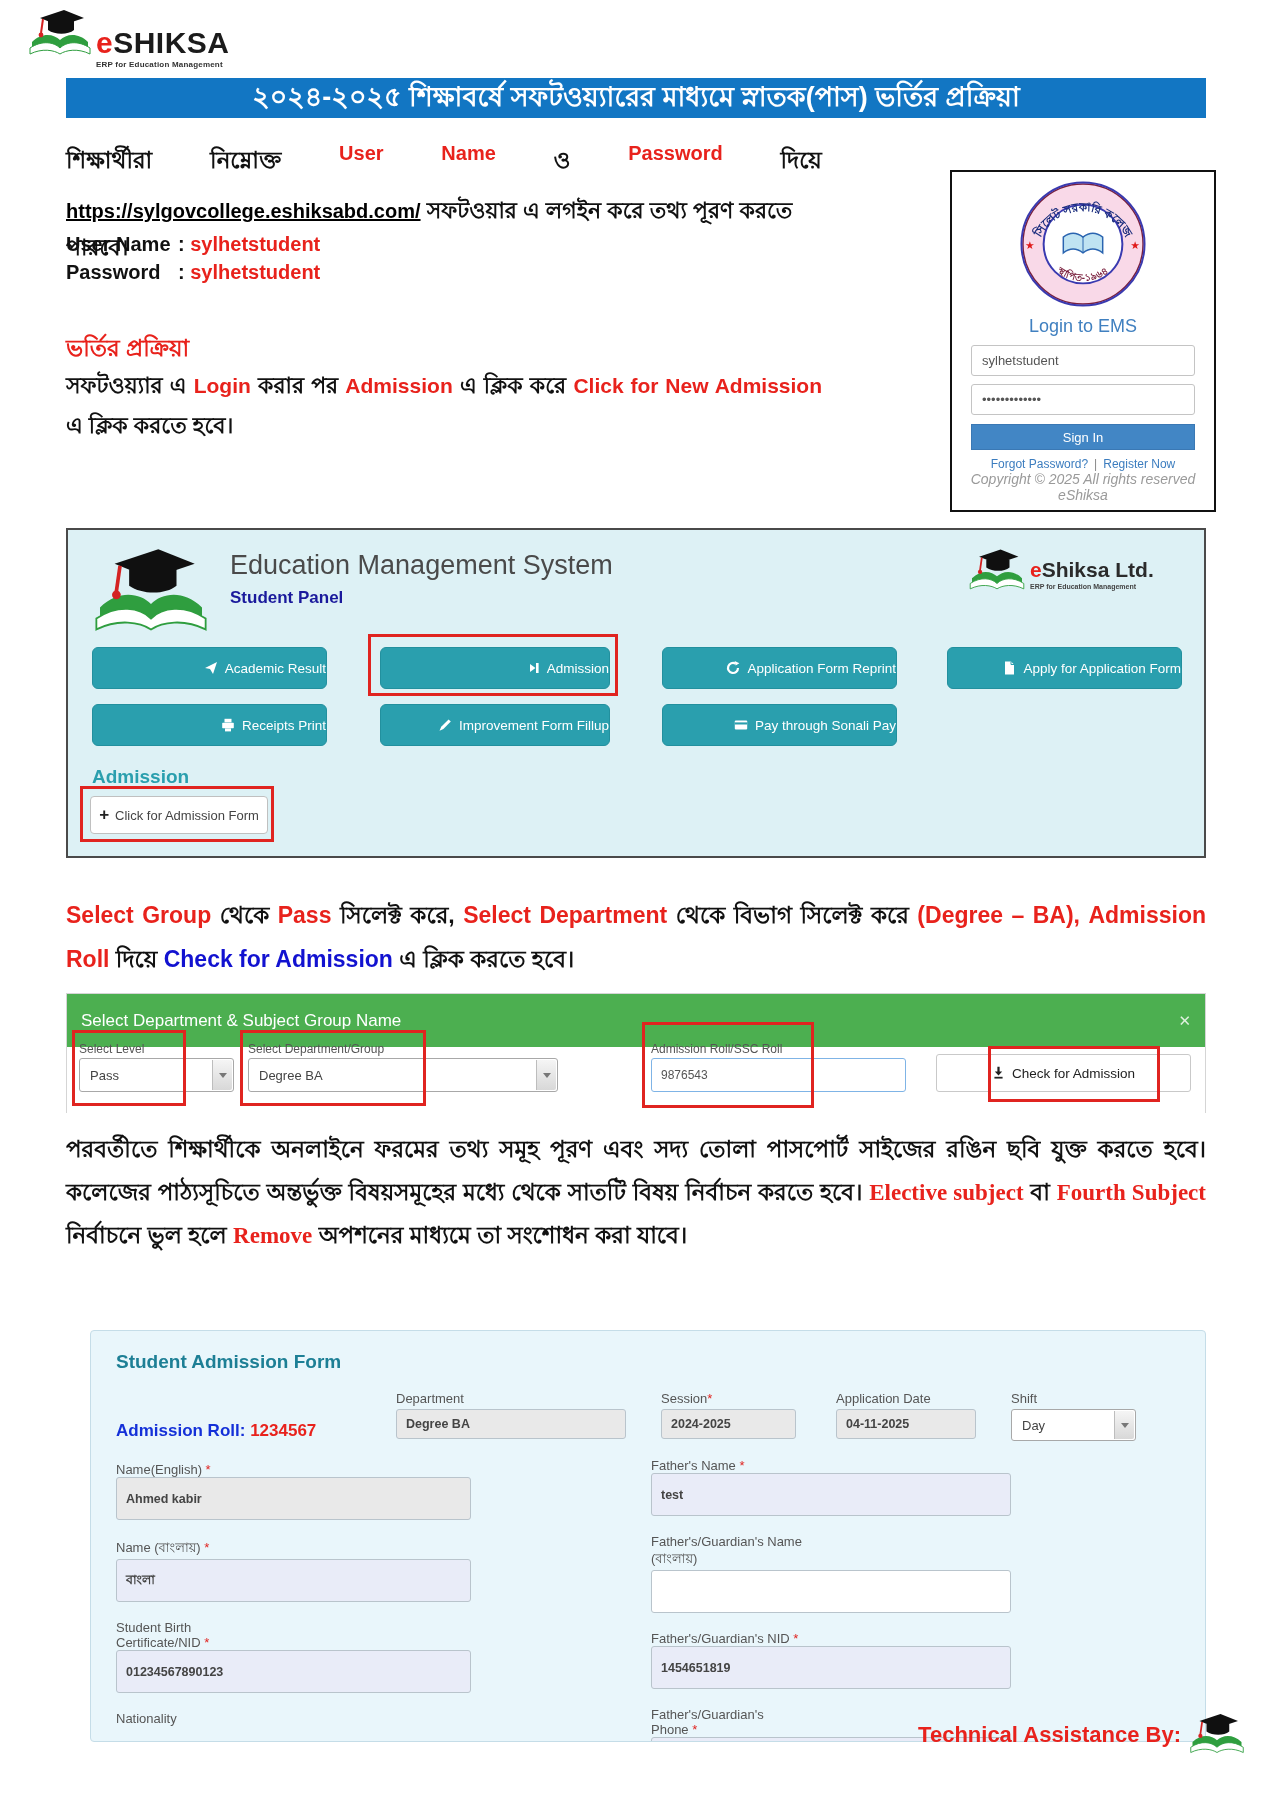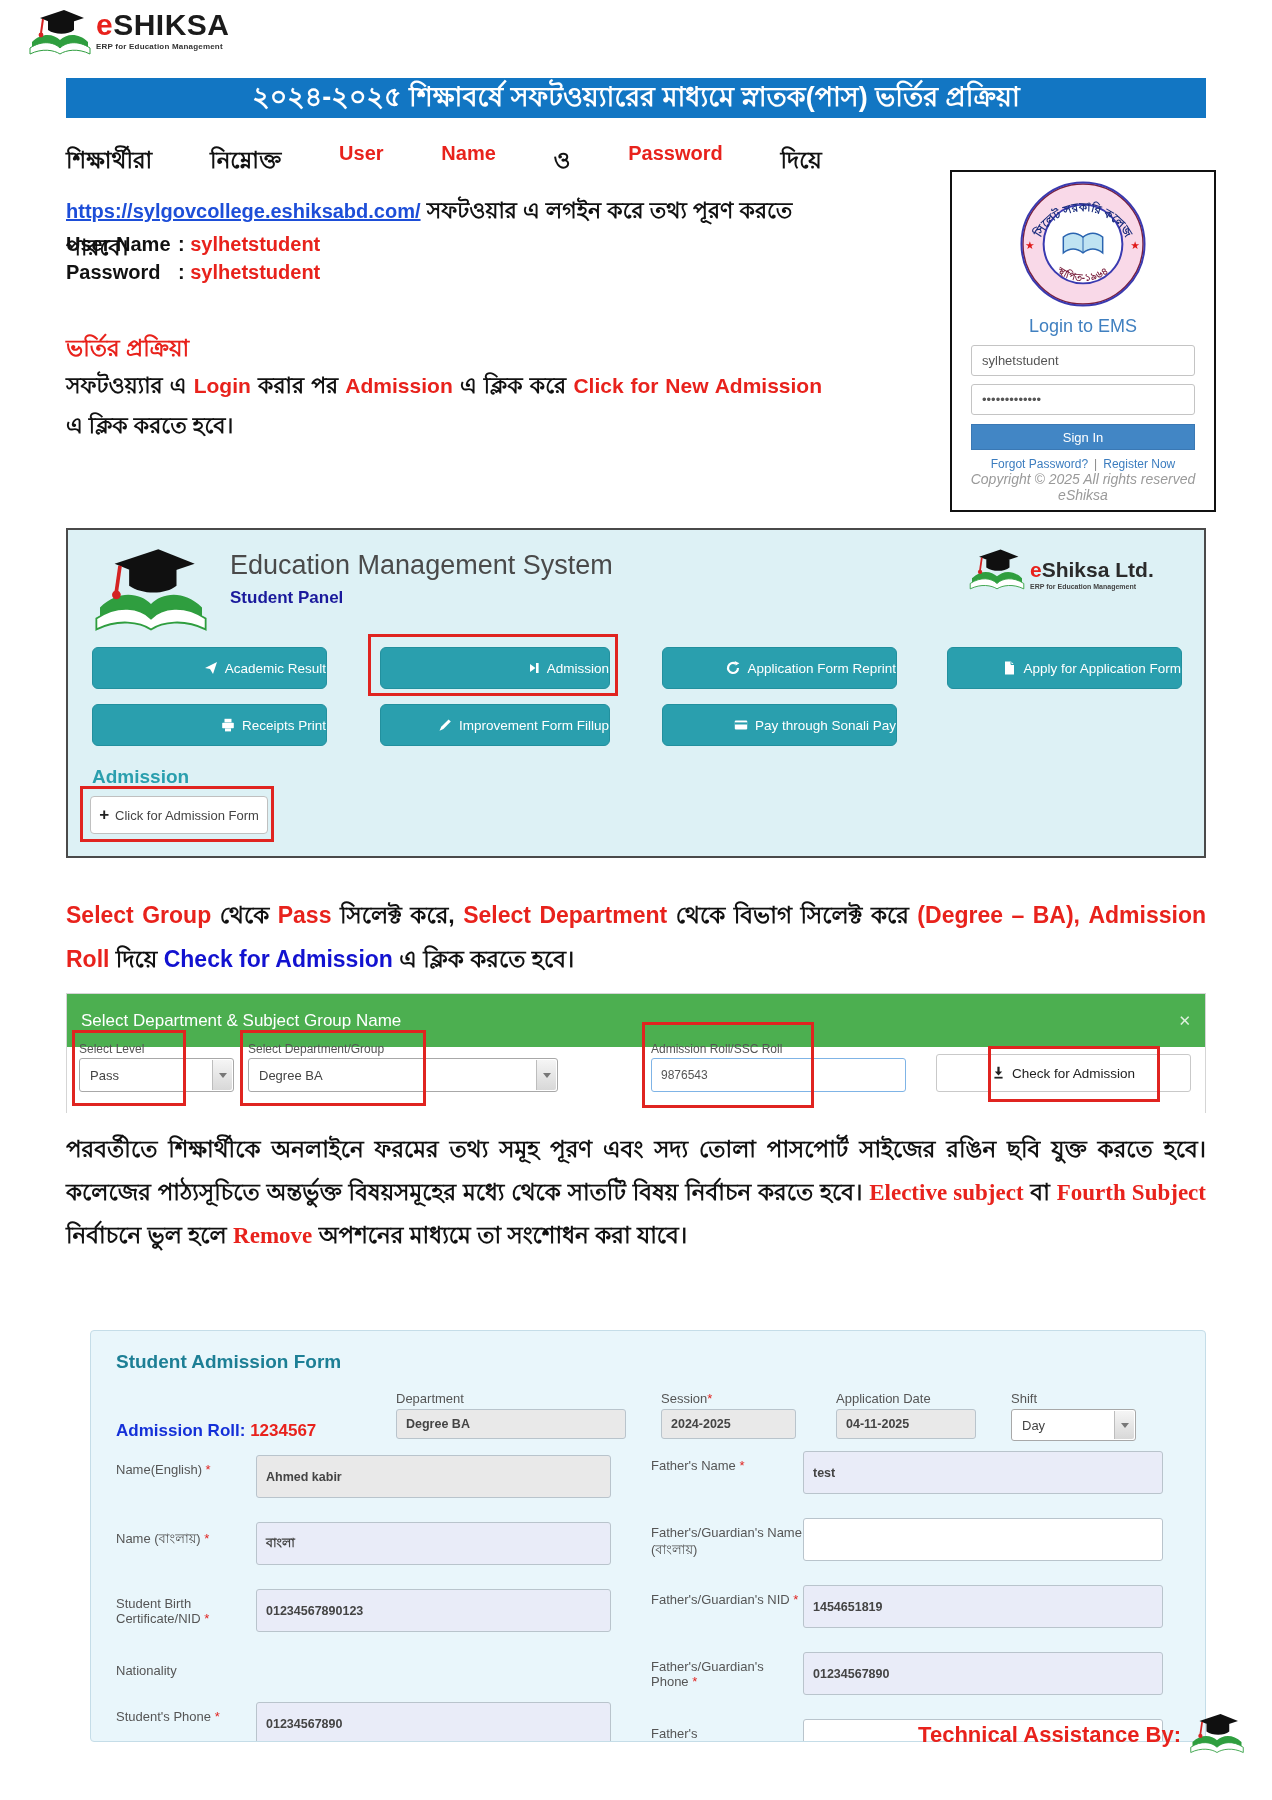--- a/index.html
+++ b/index.html
@@ -2,36 +2,36 @@
 <html><head>
 <meta charset="utf-8">
 <style>
   * { margin:0; padding:0; box-sizing:border-box; }
   body { background:#ffffff; font-family:"Liberation Sans", sans-serif; }
   .page { position:relative; width:1272px; height:1800px; background:#fff; overflow:hidden; }
   .abs { position:absolute; }
 
   
   .brand { top:6px; left:28px; display:flex; align-items:flex-start; gap:4px; }
-  .brand .wordcol { margin-top:4px; }
+  .brand .wordcol { margin-top:22px; }
   .brand .word { font-size:30px; font-weight:bold; letter-spacing:.5px; color:#1b1b1b; line-height:30px;}
   .brand .word .e { color:#e8221c; }
   .brand .tag { font-size:8px; font-weight:bold; color:#333; margin-top:2px; letter-spacing:.2px;}
 
   
   .banner { top:78px; left:66px; width:1140px; height:40px; background:#1276c3;
             display:flex; align-items:center; justify-content:center;
             color:#fff; font-size:27px; font-weight:bold; }
 
   
   .intro { top:142px; left:66px; width:756px; color:#111; }
   .intro .l1 { display:flex; justify-content:space-between; font-size:23px; font-weight:bold; }
   .intro .l1 .red { color:#e8221c; font-size:20px; }
   .intro .l2 { margin-top:12px; font-size:22px; font-weight:bold; }
-  .intro a.lnk { color:#1d4ed8; font-size:20px; font-weight:bold; }
+  .intro a.lnk { color:#000000; font-size:20px; font-weight:bold; }
 
   .creds { top:230px; left:66px; font-size:20px; font-weight:bold; color:#111; line-height:28px; }
   .creds .lab { display:inline-block; width:112px; }
   .creds .val { color:#e8221c; }
 
   .proc-h { top:330px; left:66px; font-size:23px; font-weight:bold; color:#e8221c; }
   .proc-p { top:366px; left:66px; width:756px; font-size:22px; font-weight:bold; color:#111; line-height:40px; text-align:justify;}
   .proc-p .red { color:#e8221c; font-size:21px; }
 
   
@@ -102,21 +102,21 @@
            border:1px solid #c5dde8; border-radius:4px; overflow:hidden; }
   .aform .fh { position:absolute; left:25px; top:20px; font-size:19px; font-weight:bold; color:#1d7f95; }
   .aform .tlab { position:absolute; font-size:13px; color:#555; }
   .aform .tlab .st, .flab2 .st { color:#e02420; }
   .finput { position:absolute; height:30px; border:1px solid #b9c4cc; border-radius:3px;
             display:flex; align-items:center; padding:0 9px; font-size:12.5px; font-weight:bold; color:#444;}
   .bg-grey { background:#e9e9e9; } .bg-lav { background:#e9ecf8; } .bg-white { background:#fff; }
   .aform .roll { position:absolute; left:25px; top:90px; font-size:17px; font-weight:bold; color:#1430d8; }
   .aform .roll .rv { color:#e8221c; }
   .fcol { position:absolute; display:flex; flex-direction:column; }
-  .frow { display:flex; align-items:flex-start; margin-bottom:24px; }
+  .frow { display:flex; align-items:flex-start; margin-bottom:11px;flex-direction:column; }
   .flab2 { font-size:13px; color:#555; padding-top:7px; }
   .fcol.left .flab2 { width:140px; }
   .fcol.right .flab2 { width:152px; }
   .frow .fin { position:static; flex:0 0 auto; }
   .fcol.left .fin { width:355px; }
   .fcol.right .fin { width:360px; }
   .fin { height:43px; border:1px solid #b9c4cc; border-radius:3px; display:flex; align-items:center;
          padding:0 9px; font-size:12.5px; font-weight:bold; color:#444; }
 
   .footer { top:1710px; left:0; width:1245px; display:flex; justify-content:flex-end; align-items:center; gap:8px;}

